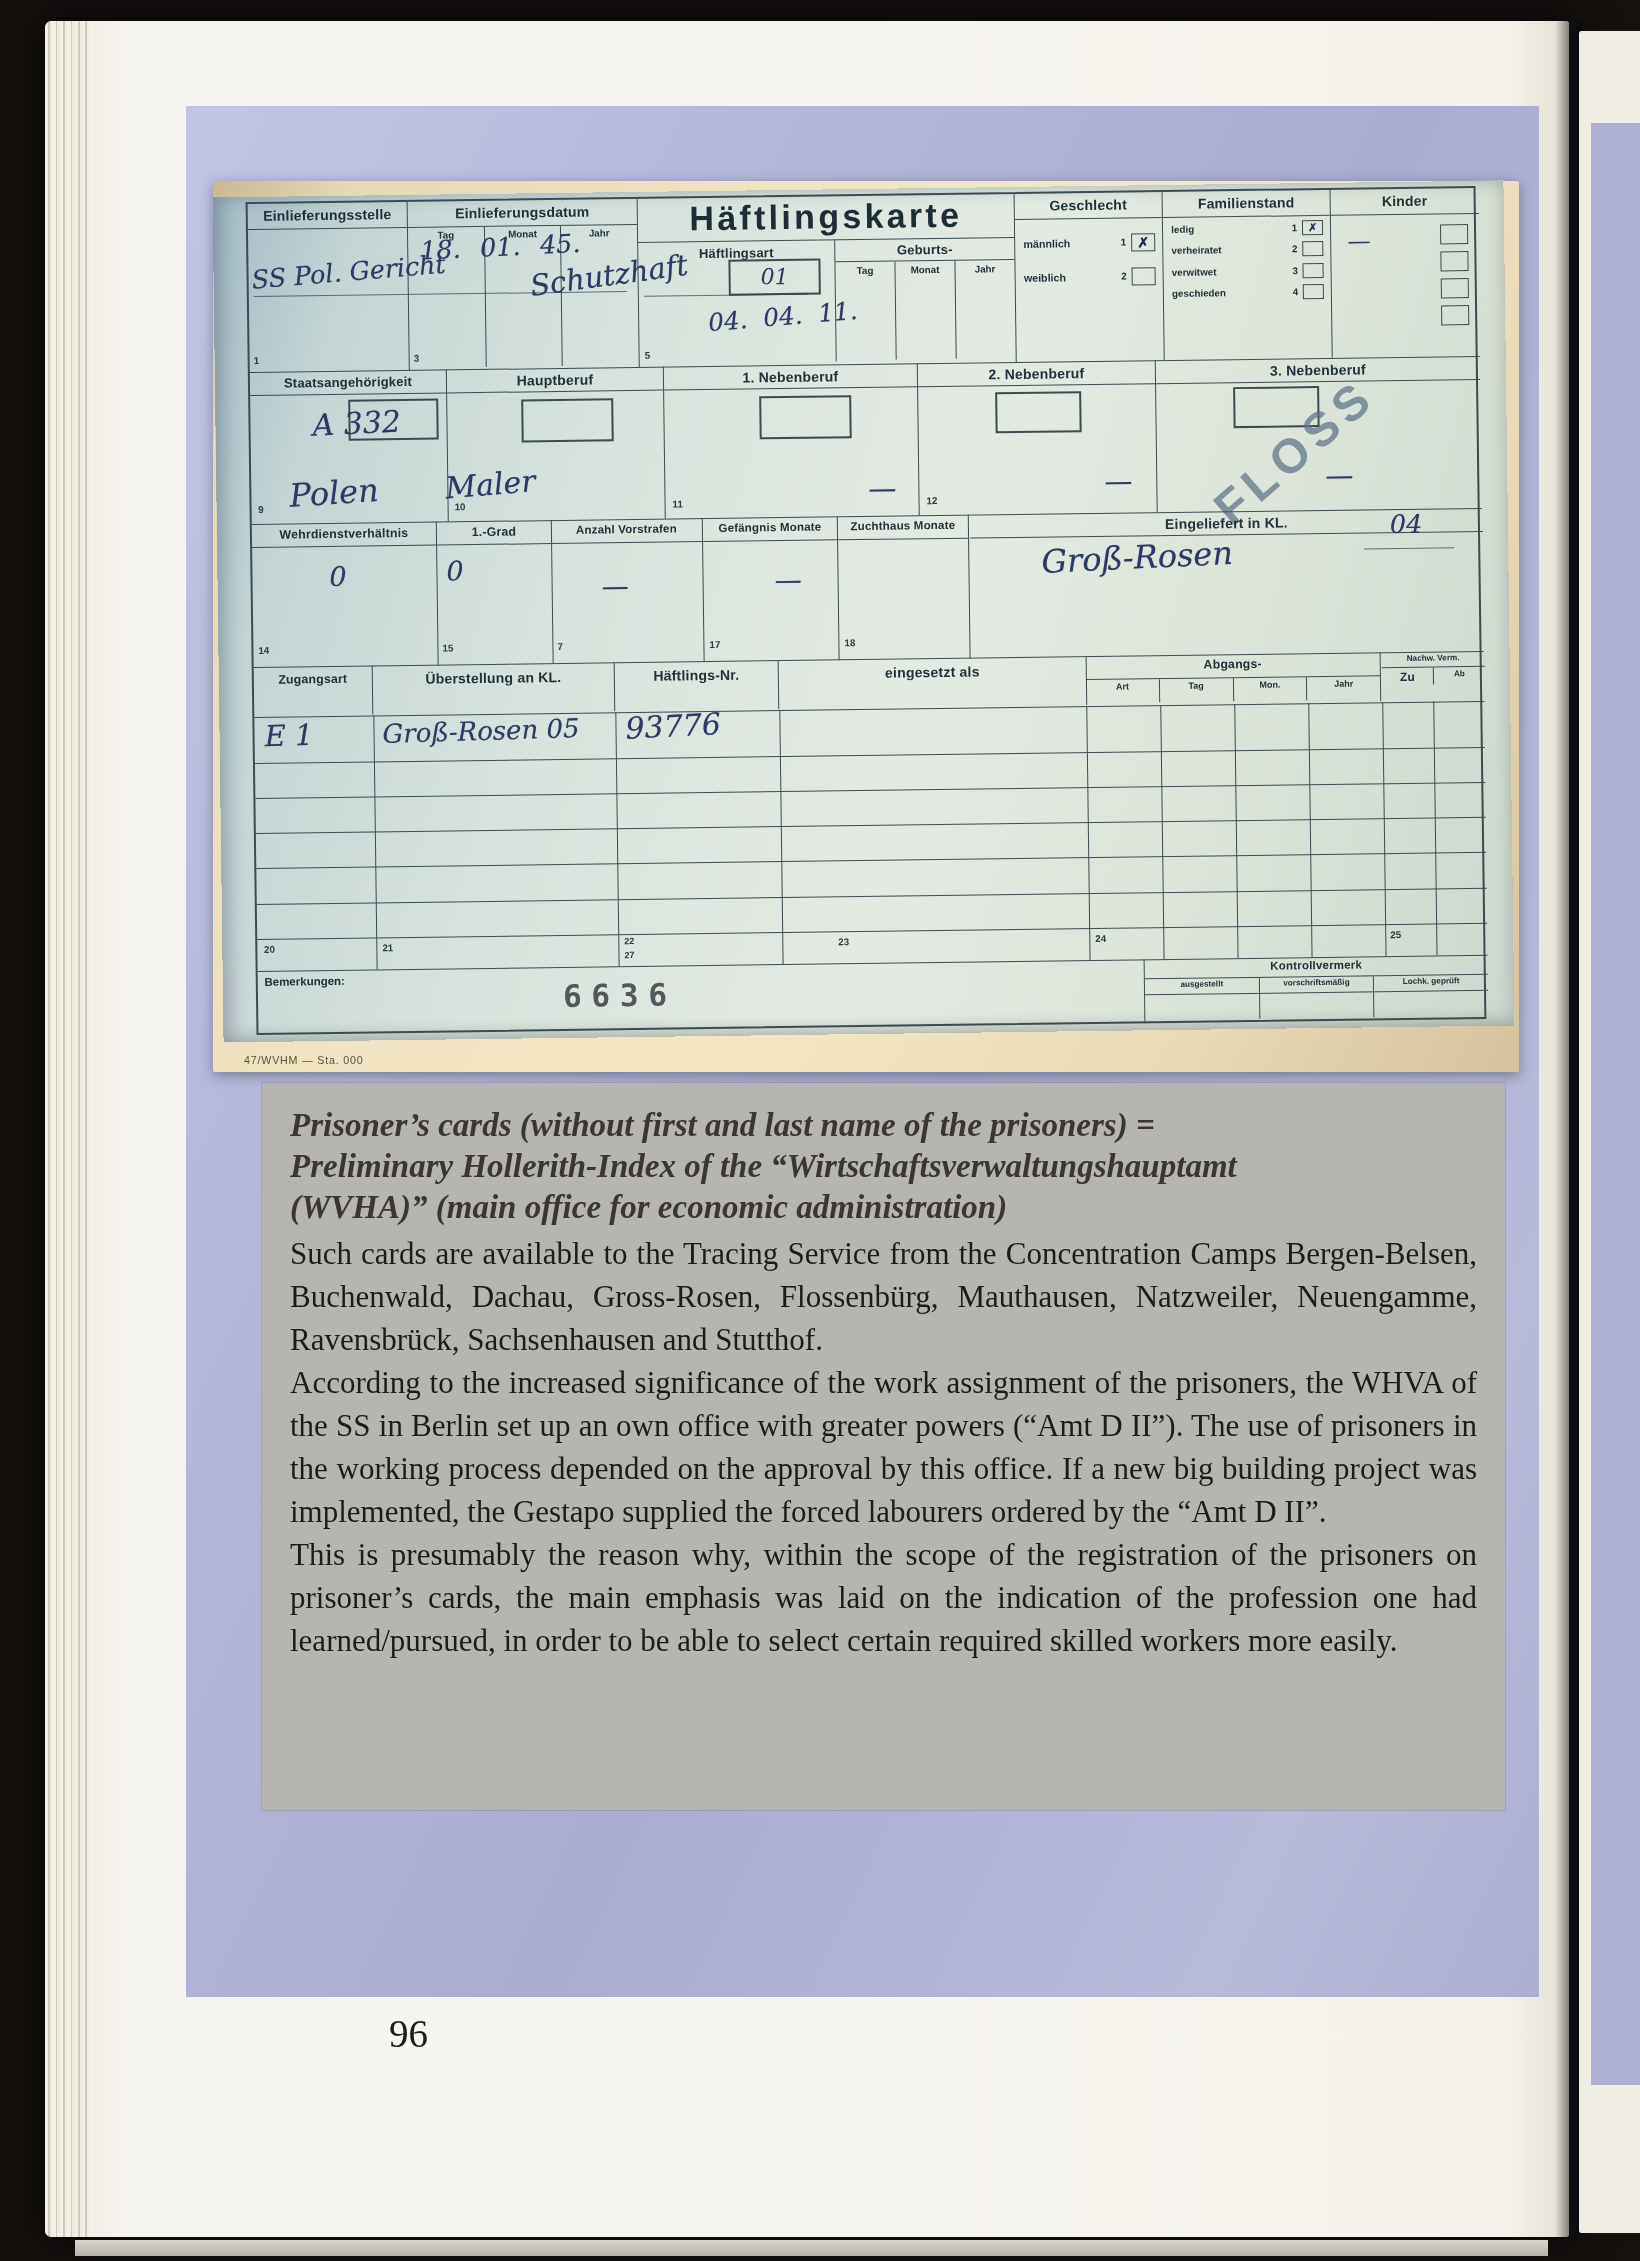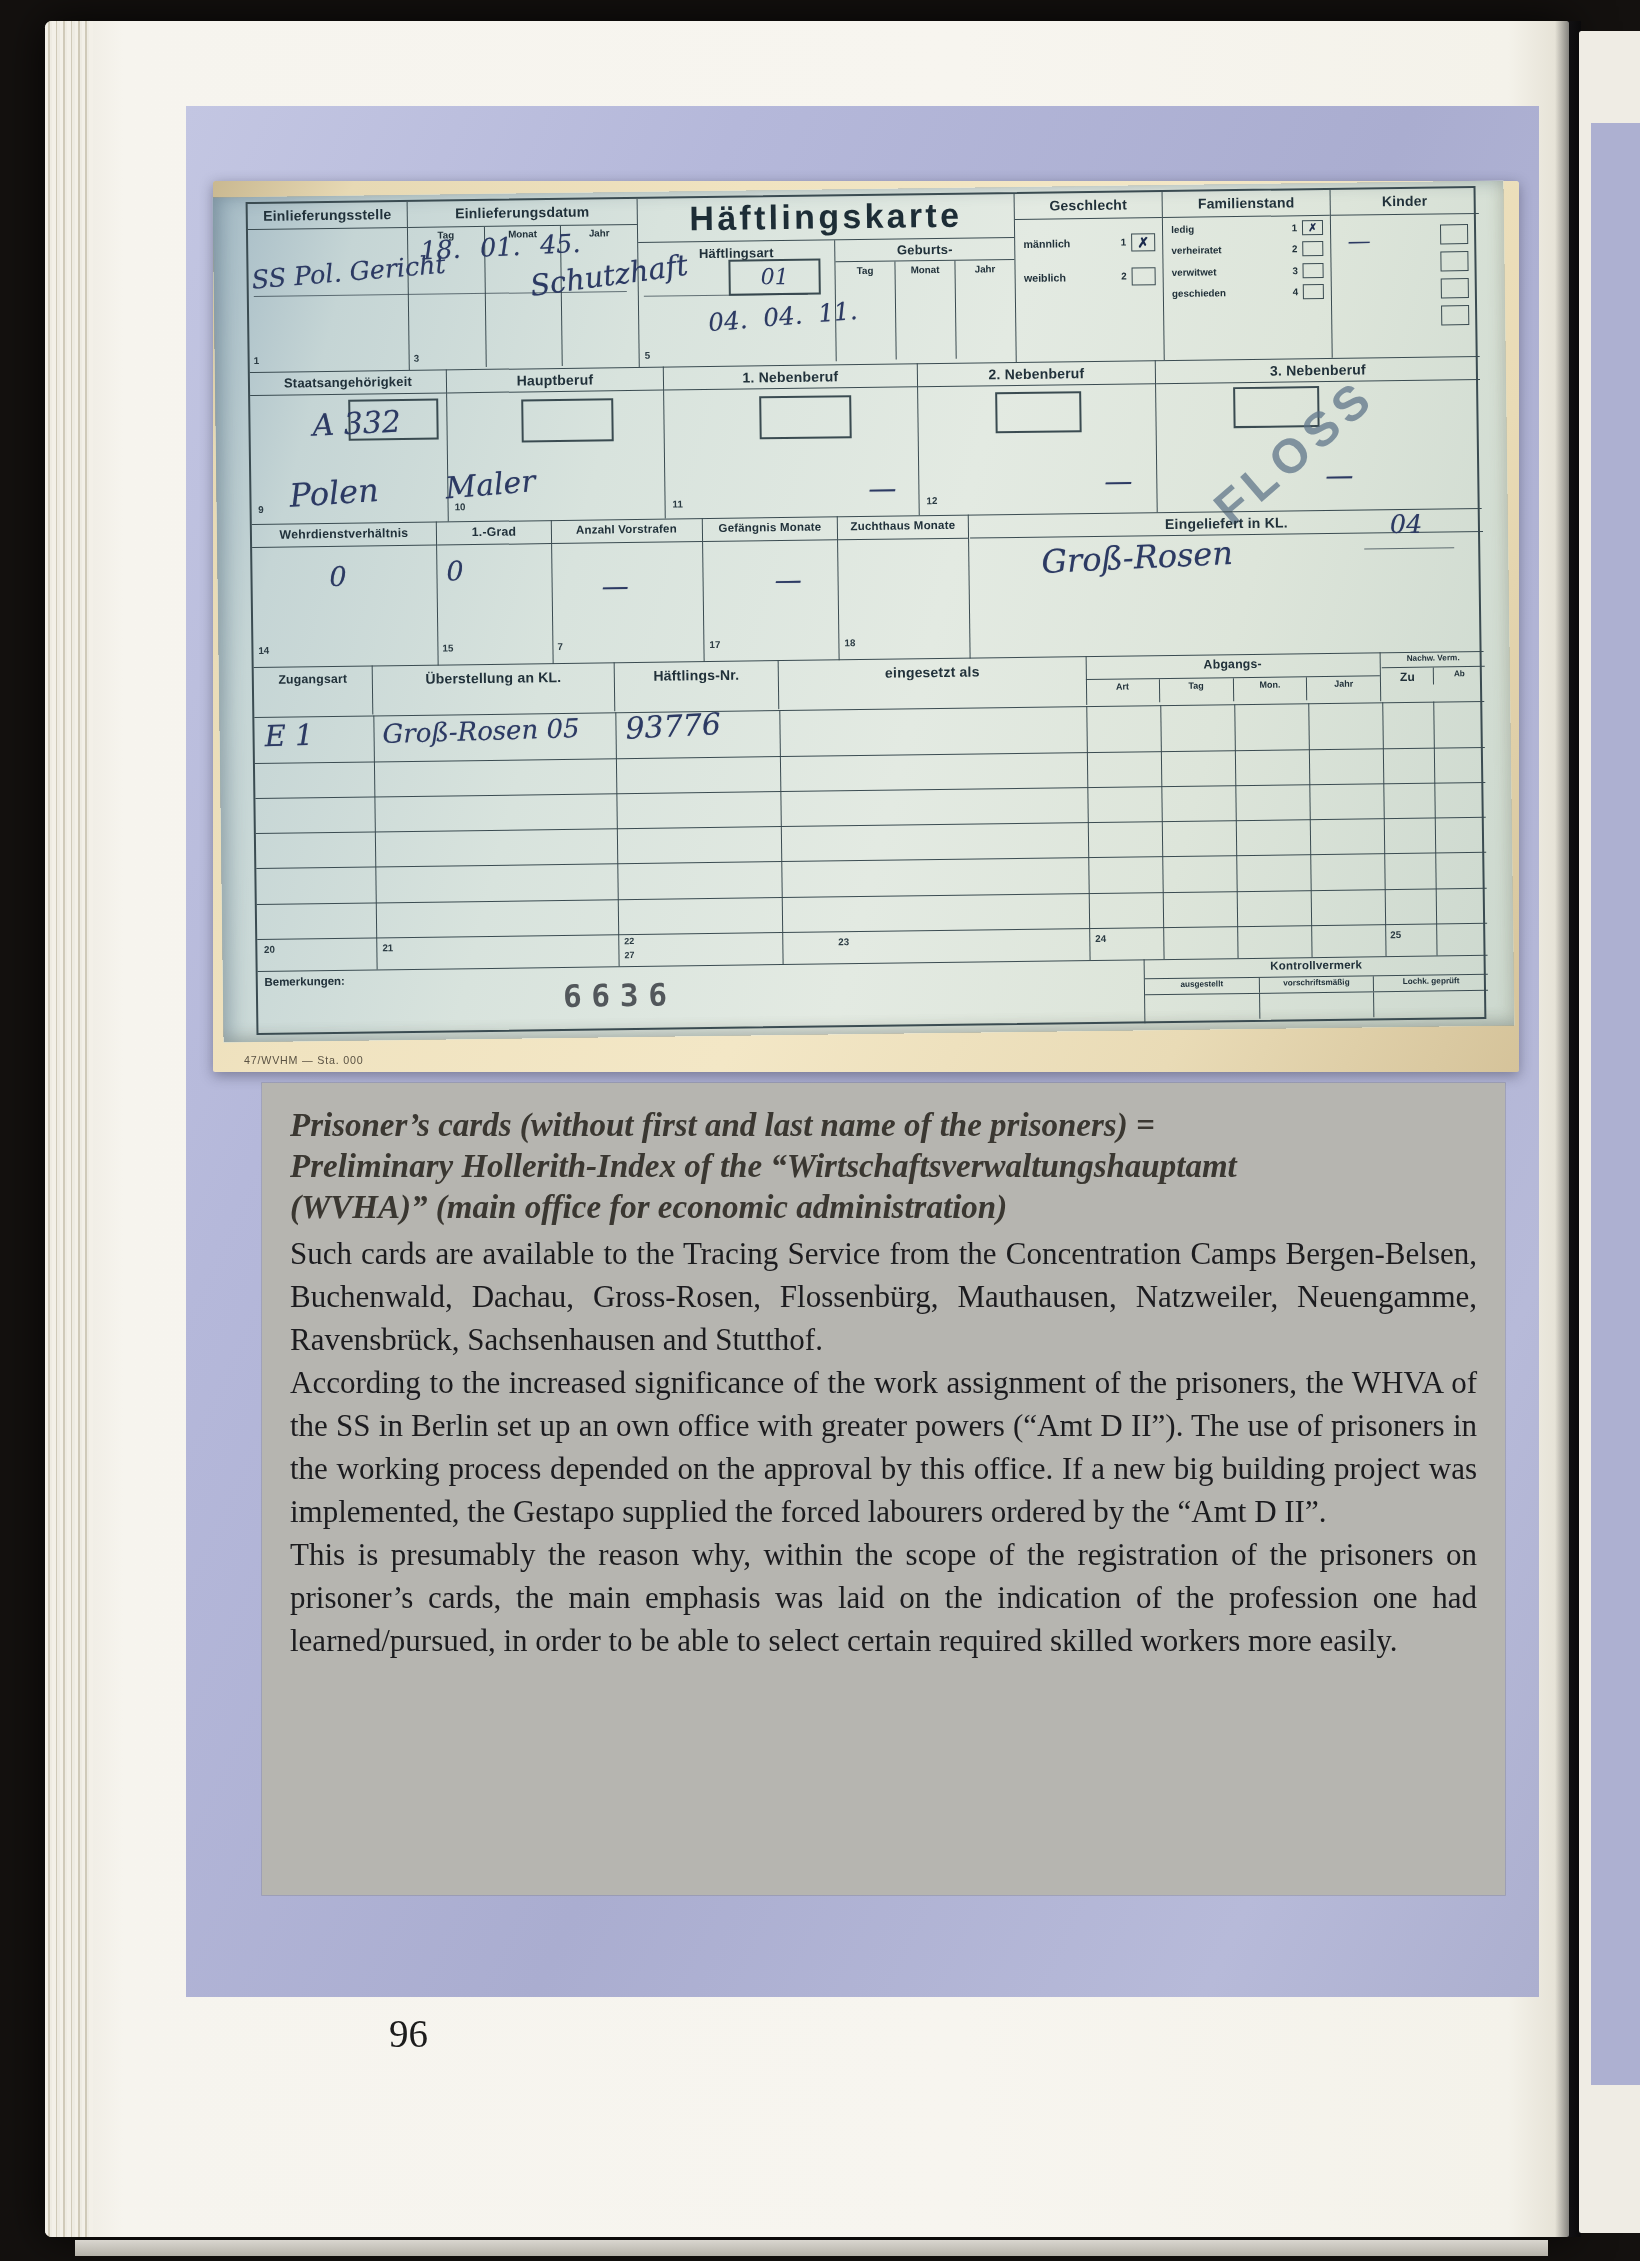--- a/index.html
+++ b/index.html
@@ -57,21 +57,21 @@
     color:#1d2d36;border-bottom:1.6px solid #3a4b51;height:44px;white-space:nowrap}
   .stamp6636{position:absolute;font-family:"DejaVu Sans Mono",monospace;font-size:31px;letter-spacing:9.8px;
     color:#52575b;font-weight:700}
   .floss{position:absolute;font-weight:700;font-size:48px;letter-spacing:6.6px;color:rgba(92,114,134,.72);
     transform:rotate(-40deg)}
   .formcode{position:absolute;left:31px;bottom:6.6px;font-size:10.7px;color:#5a5243;letter-spacing:0.8px}
   .kboxes{position:absolute;right:11.5px;top:36px;display:flex;flex-direction:column;gap:7.4px}
   .kb{width:28px;height:19.7px;border:1.6px solid #3a4b51}
 
   
-  .textpanel{position:absolute;left:76px;top:977px;width:1243px;height:812px;background:#b6b5b0;
+  .textpanel{position:absolute;left:76px;top:977px;width:1243px;height:727px;background:#b6b5b0;
     padding:21.3px 28px;box-shadow:0 0 0 0.8px rgba(110,110,110,.35)}
   .thead{font-family:"Liberation Serif",serif;font-weight:700;font-style:italic;font-size:33px;
     line-height:41px;color:#3a3731}
   .tbody{margin-top:4.9px}
   .tpara{font-family:"Liberation Serif",serif;font-size:31px;line-height:43px;color:#1c1c1f;
     text-align:justify;margin:0}
   .pagenum{position:absolute;left:344px;top:1990px;font-family:"Liberation Serif",serif;font-size:39px;color:#1c1c1c}
 </style>
 </head>
 <body>

